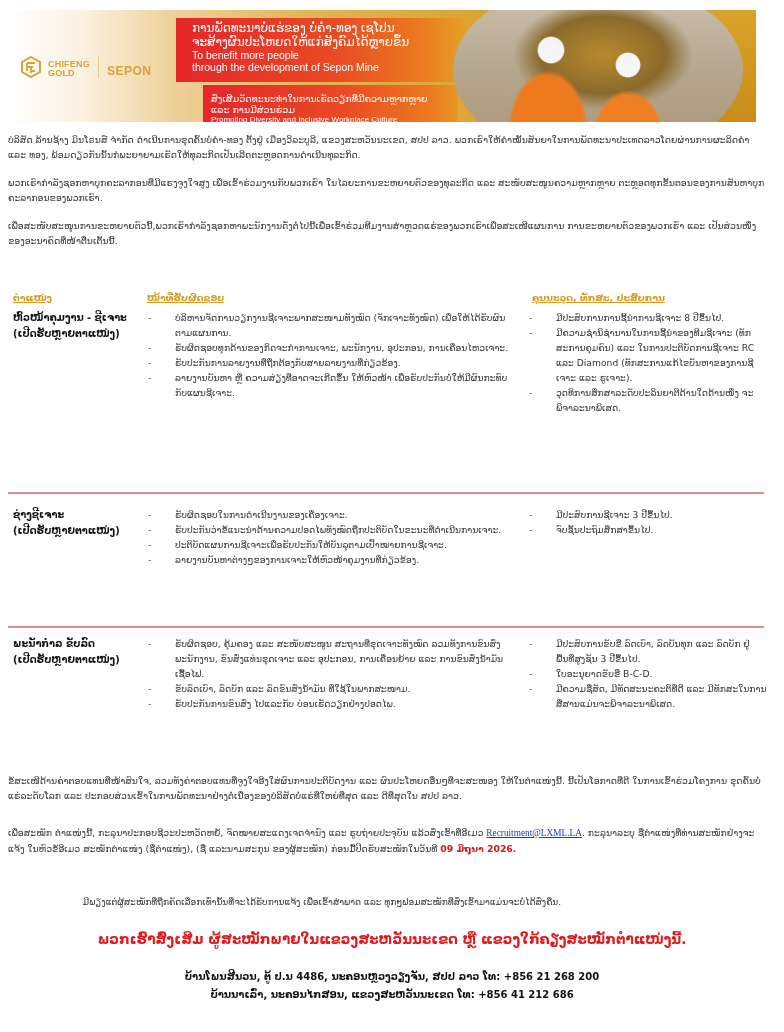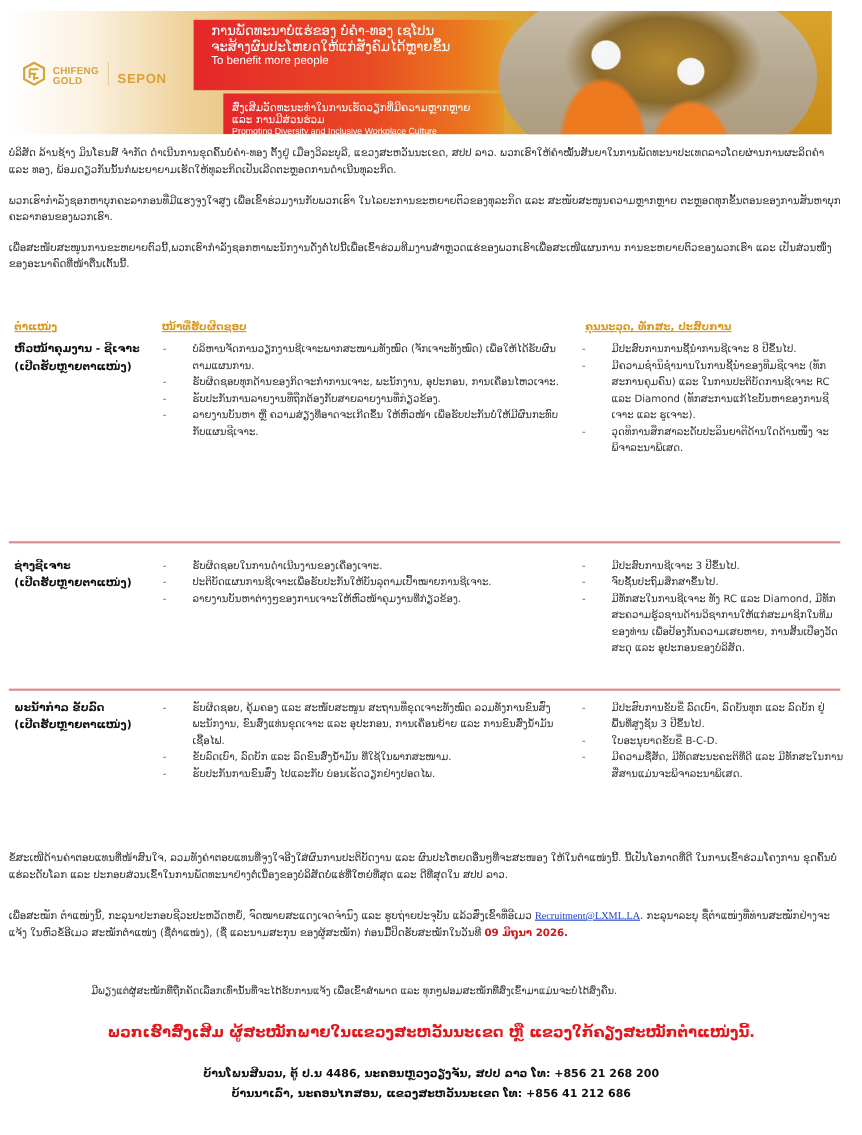--- a/index.html
+++ b/index.html
@@ -88,20 +88,21 @@
       <div>GOLD</div>
     </div>
     <div class="logo-sep"></div>
     <div class="logo-sepon">SEPON</div>
   </div>
 
   <div class="banner-box1">
     <div class="lao">ການພັດທະນາບໍ່ແຮ່ຂອງ ບໍ່ຄຳ-ທອງ ເຊໂປນ</div>
     <div class="lao">ຈະສ້າງຜົນປະໂຫຍດໃຫ້ແກ່ສັງຄົມໄດ້ຫຼາຍຂຶ້ນ</div>
     <div class="en">To benefit more people</div>
+    <div class="en">through the development of Sepon Mine</div>
   </div>
 
   <div class="banner-box2">
     <div class="lao">ສົ່ງເສີມວັດທະນະທຳໃນການເຮັດວຽກທີ່ມີຄວາມຫຼາກຫຼາຍ</div>
     <div class="lao">ແລະ ການມີສ່ວນຮ່ວມ</div>
     <div class="en">Promoting Diversity and Inclusive Workplace Culture</div>
   </div>
 
   <div class="banner-right"></div>
   <div class="banner-photo"></div>
@@ -135,27 +136,27 @@
 
 <div class="divider" style="top:492px;"></div>
 
 <div class="row" style="top:507px;">
   <div class="pos">
     <div>ຊ່າງຊີເຈາະ</div>
     <div>(ເປີດຮັບຫຼາຍຕາແໜ່ງ)</div>
   </div>
   <ul class="list resp">
     <li>ຮັບຜິດຊອບໃນການດຳເນີນງານຂອງເຄື່ອງເຈາະ.</li>
+    <li>ຮັບປະກັນວ່າຂໍ້ແນະນຳດ້ານຄວາມປອດໄພທັງໝົດຖືກປະຕິບັດໃນຂະນະທີ່ດຳເນີນການເຈາະ.</li>
     <li>ປະຕິບັດແຜນການຊີເຈາະເພື່ອຮັບປະກັນໃຫ້ບັນລຸຕາມເປົ້າໝາຍການຊີເຈາະ.</li>
     <li>ລາຍງານບັນຫາຕ່າງໆຂອງການເຈາະໃຫ້ຫົວໜ້າຄຸມງານທີ່ກ່ຽວຂ້ອງ.</li>
   </ul>
   <ul class="list qual">
     <li>ມີປະສົບການຊີເຈາະ 3 ປີຂຶ້ນໄປ.</li>
     <li>ຈົບຊັ້ນປະຖົມສຶກສາຂຶ້ນໄປ.</li>
-    <li>ມີທັກສະໃນການຊີເຈາະ ທັງ RC ແລະ Diamond, ມີທັກສະຄວາມຮູ້ວຊານດ້ານວິຊາການໃຫ້ແກ່ສະມາຊິກໃນທີມຂອງທ່ານ ເພື່ອປ້ອງກັນຄວາມເສຍຫາຍ, ການສິ້ນເປືອງວັດສະດຸ ແລະ ອຸປະກອນຂອງບໍລິສັດ.</li>
   </ul>
 </div>
 
 <div class="divider" style="top:626px;"></div>
 
 <div class="row" style="top:636px;">
   <div class="pos">
     <div>ພະນັາກຳລ ຂັບລົດ</div>
     <div>(ເປີດຮັບຫຼາຍຕາແໜ່ງ)</div>
   </div>

